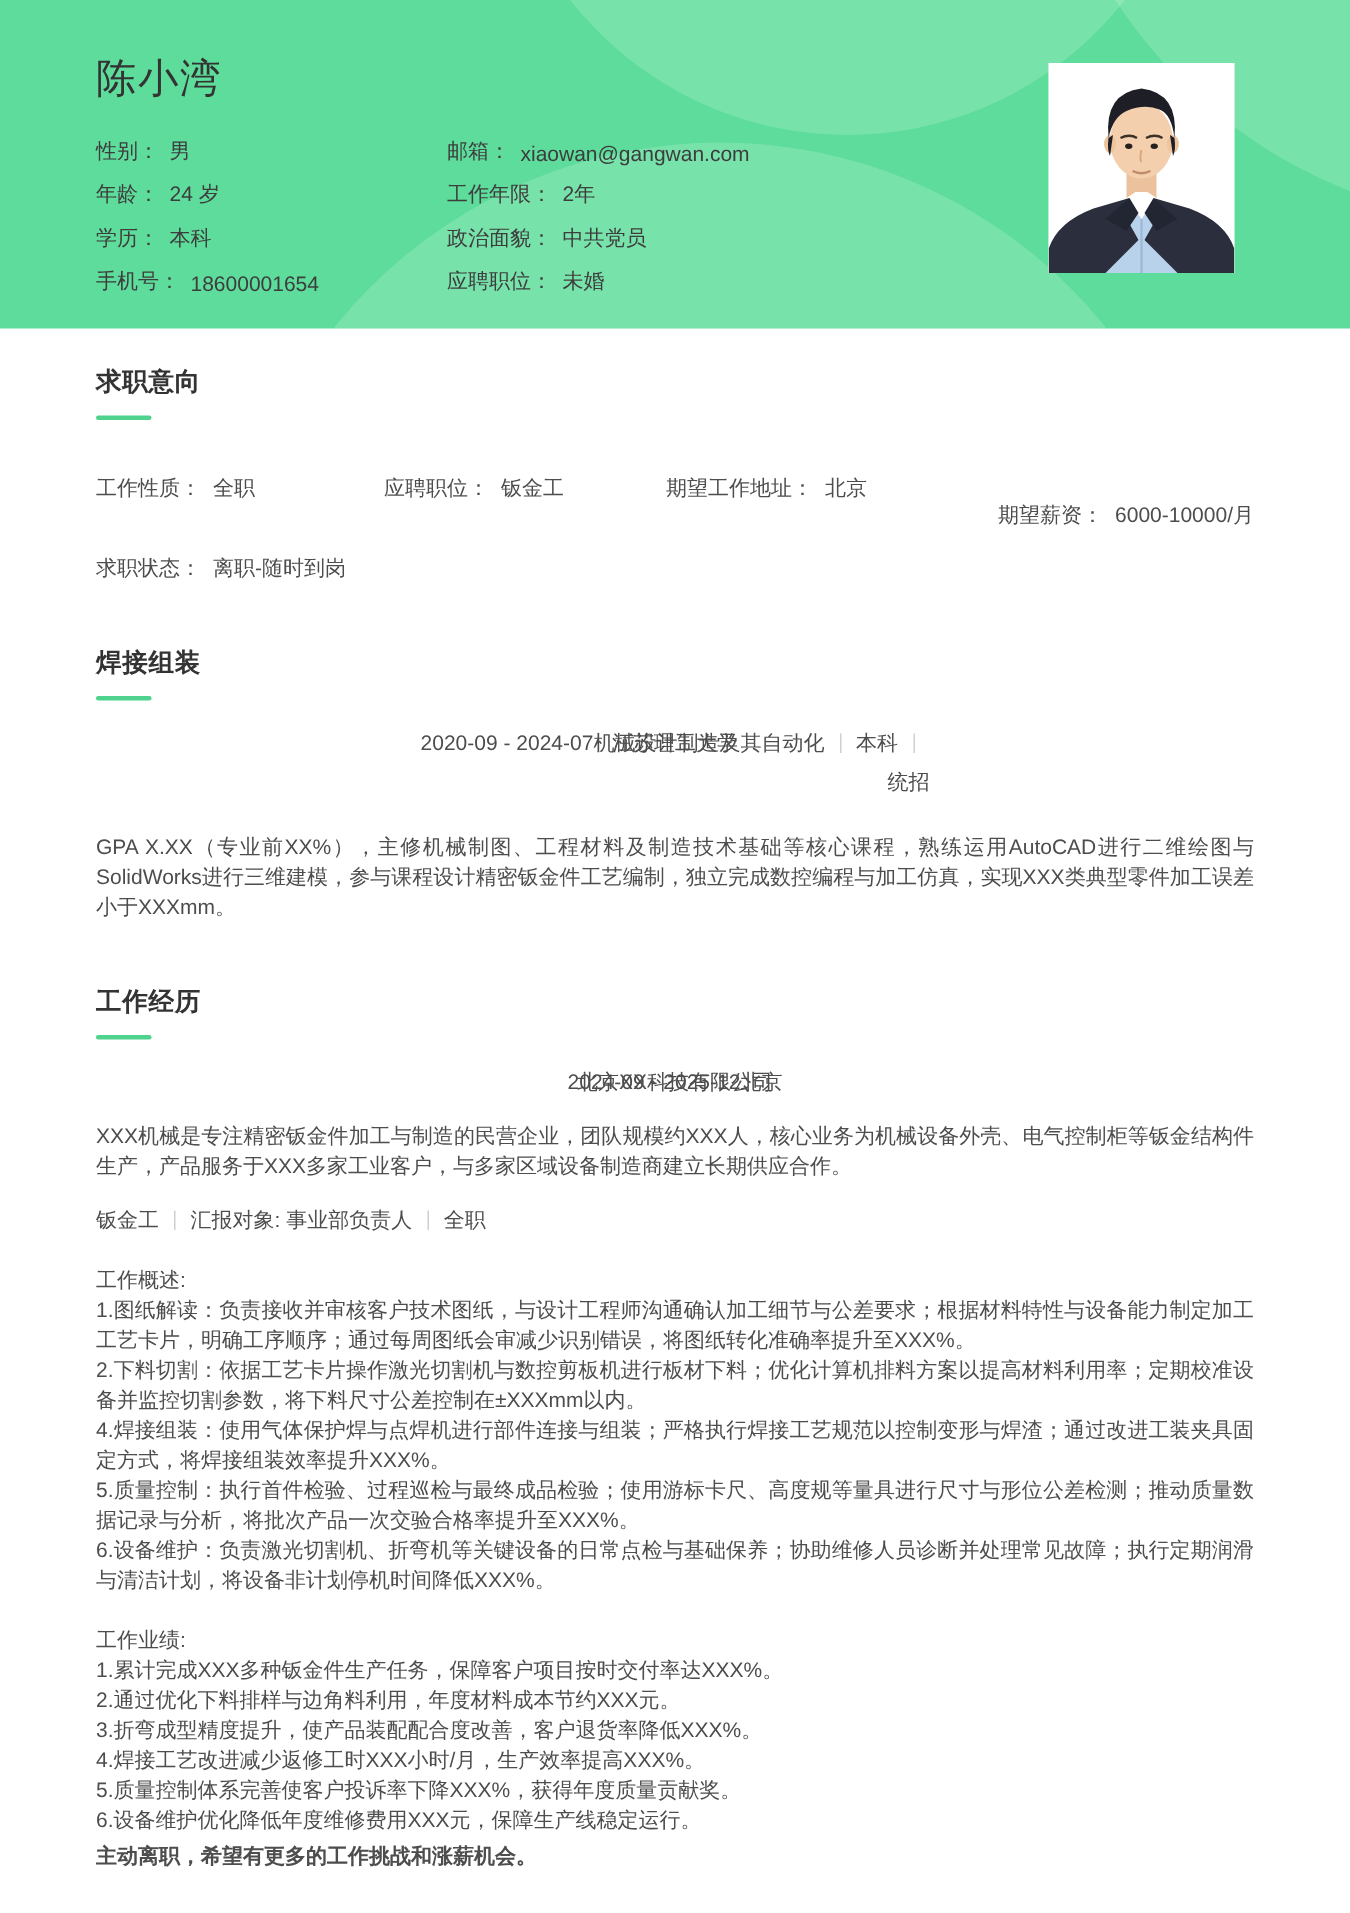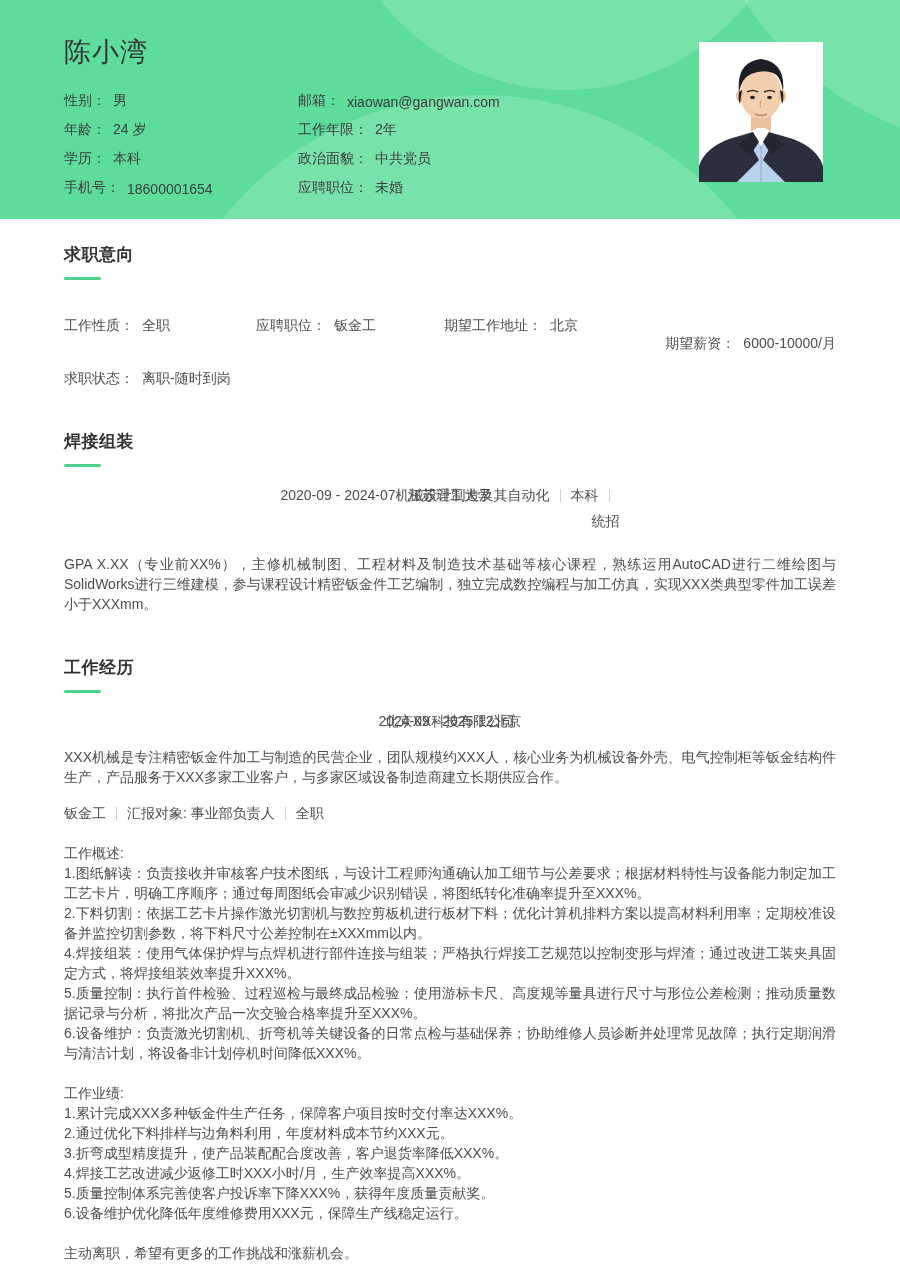--- a/index.html
+++ b/index.html
@@ -54,21 +54,21 @@
   .edu-line1{display:flex;align-items:center;justify-content:flex-end;}
   .edu-line2{margin-top:6px;}
   .vsep{display:inline-block;width:1px;height:13px;background:var(--divider-color);margin:0 10px;flex:none;align-self:center;}
   .para{font-size:14px;line-height:20px;color:var(--text-color);text-align:justify;}
   .edu-para{margin-top:23px;}
 
   .work-desc{margin-top:16px;}
   .meta-row{display:flex;align-items:center;margin-top:16px;font-size:14px;color:#4d4d4d;line-height:20px;}
   .block{margin-top:20px;}
   .block p{font-size:14px;line-height:20px;color:var(--text-color);text-align:justify;margin:0;}
-  .leave-note{margin-top:20px;}
+  .leave-note{margin-top:4px;font-weight:bold;}
 </style>
 </head>
 <body>
 
 <div class="page">
 
   <header class="header">
     <div class="deco c1"></div>
     <div class="deco c2"></div>
     <div class="deco c3"></div>

